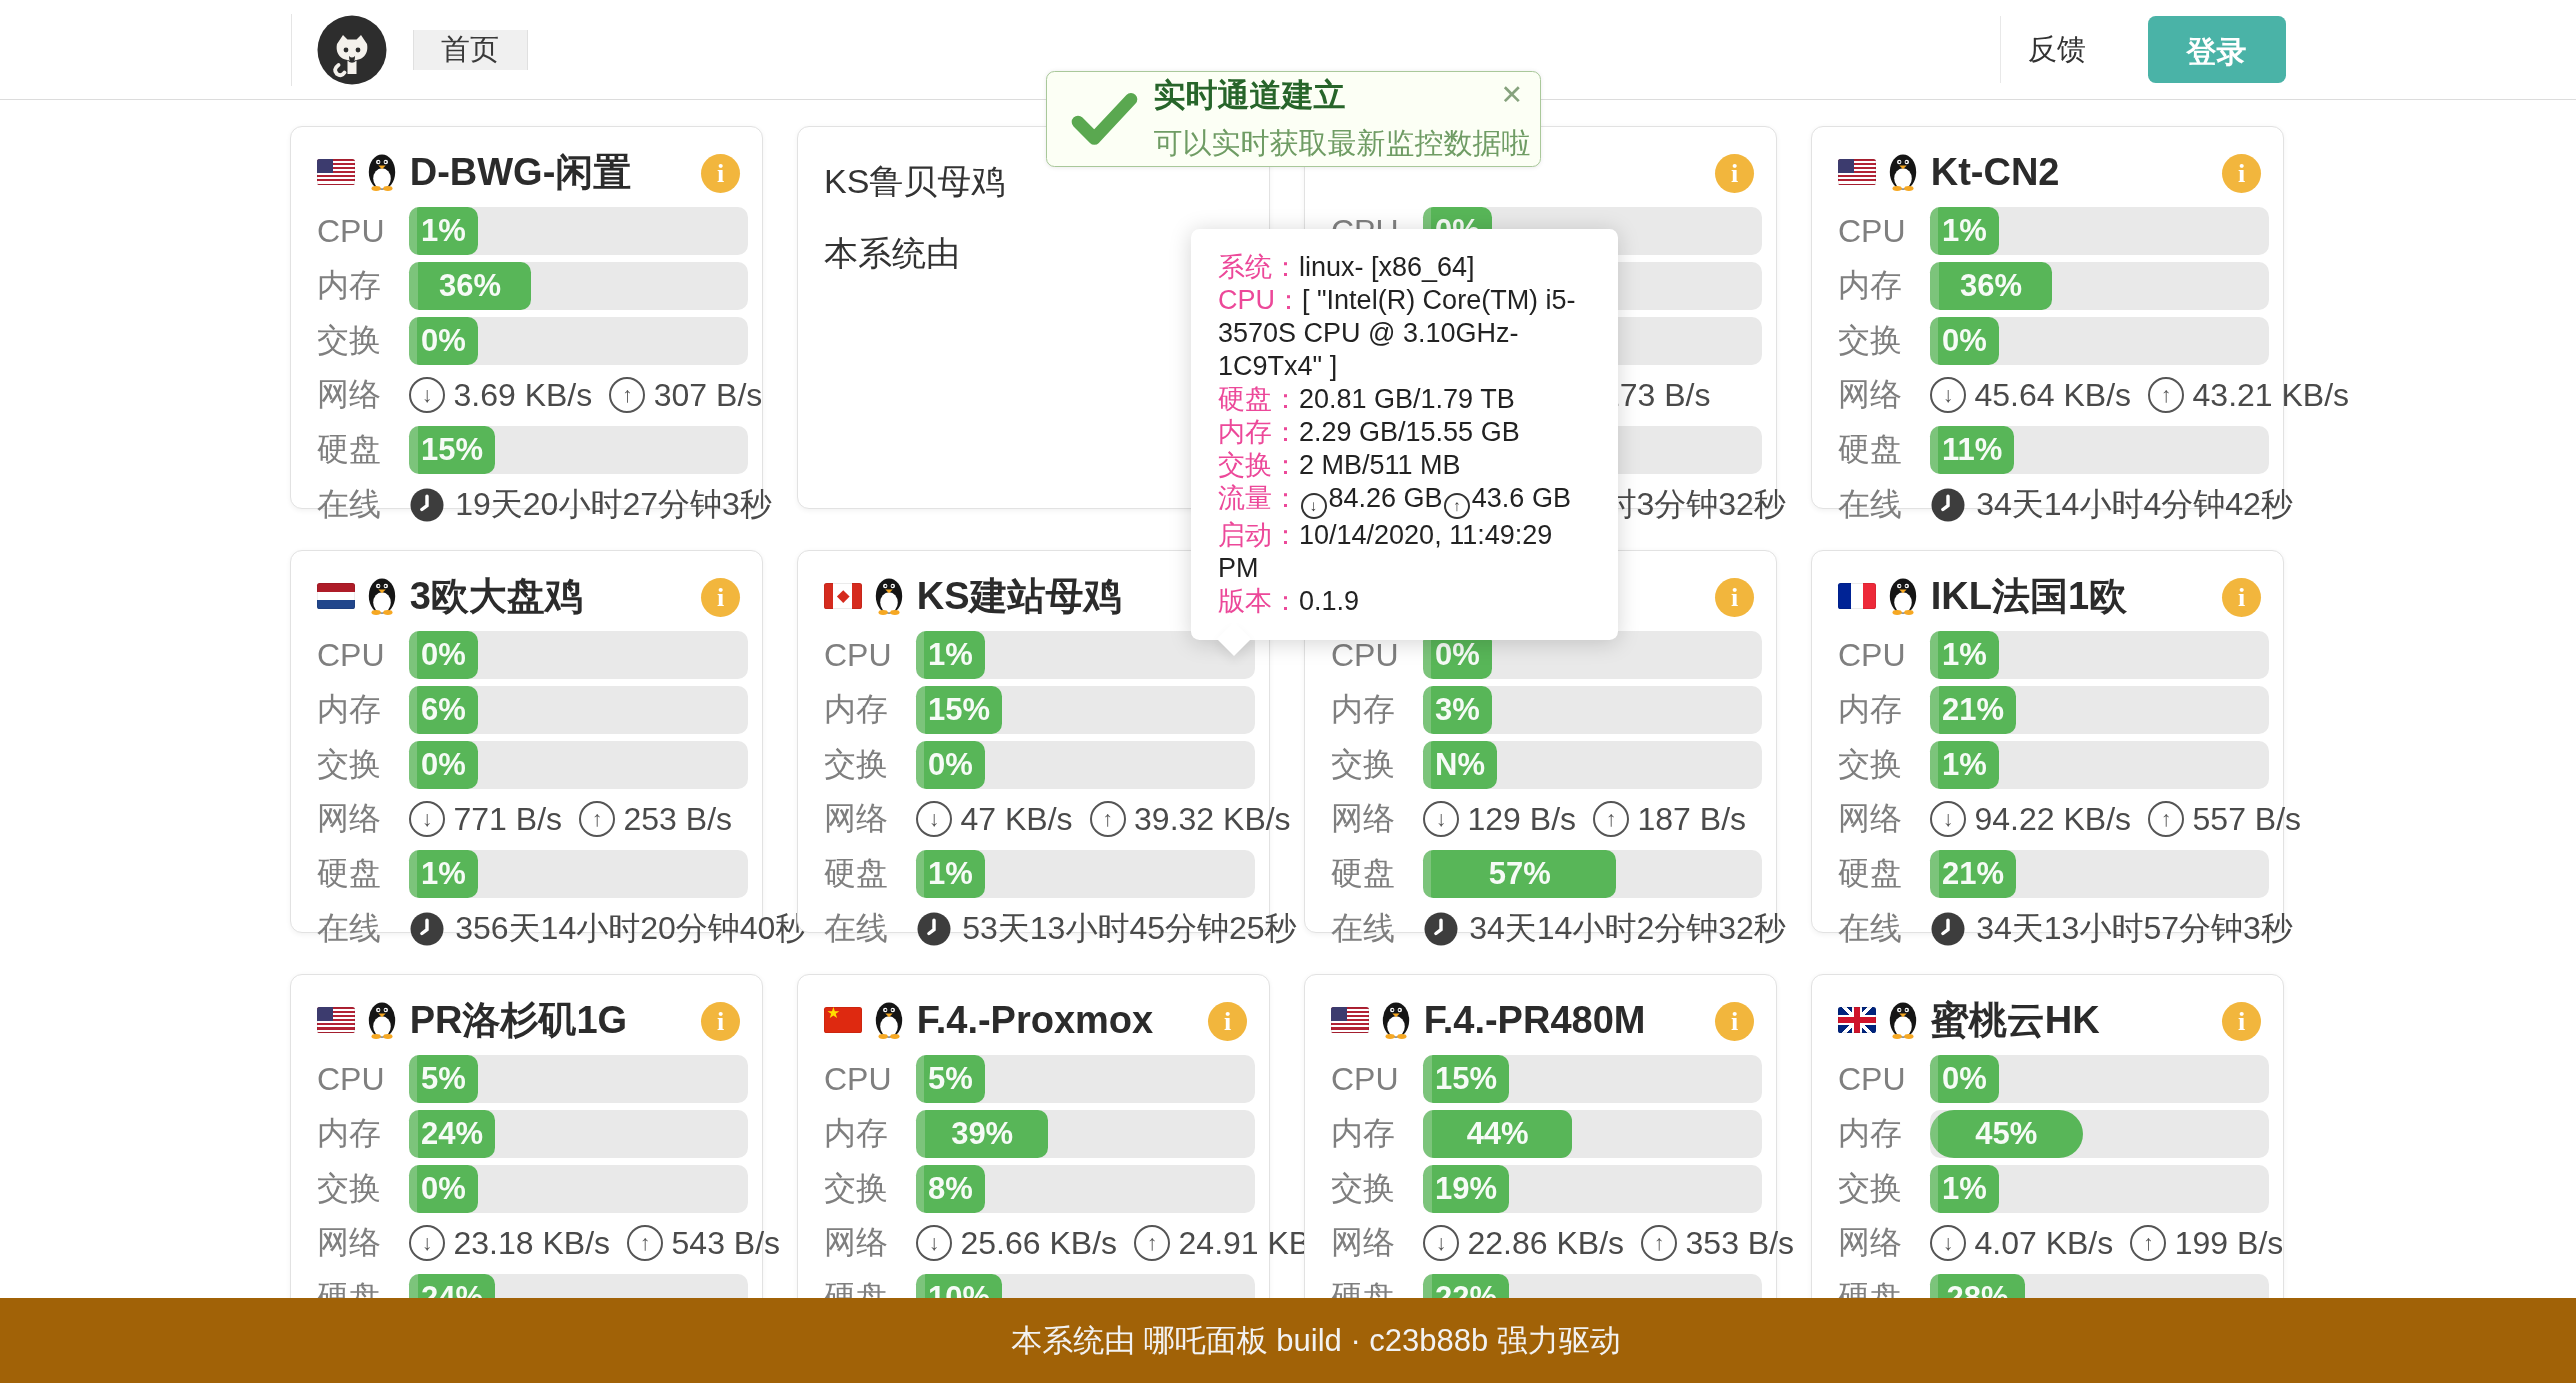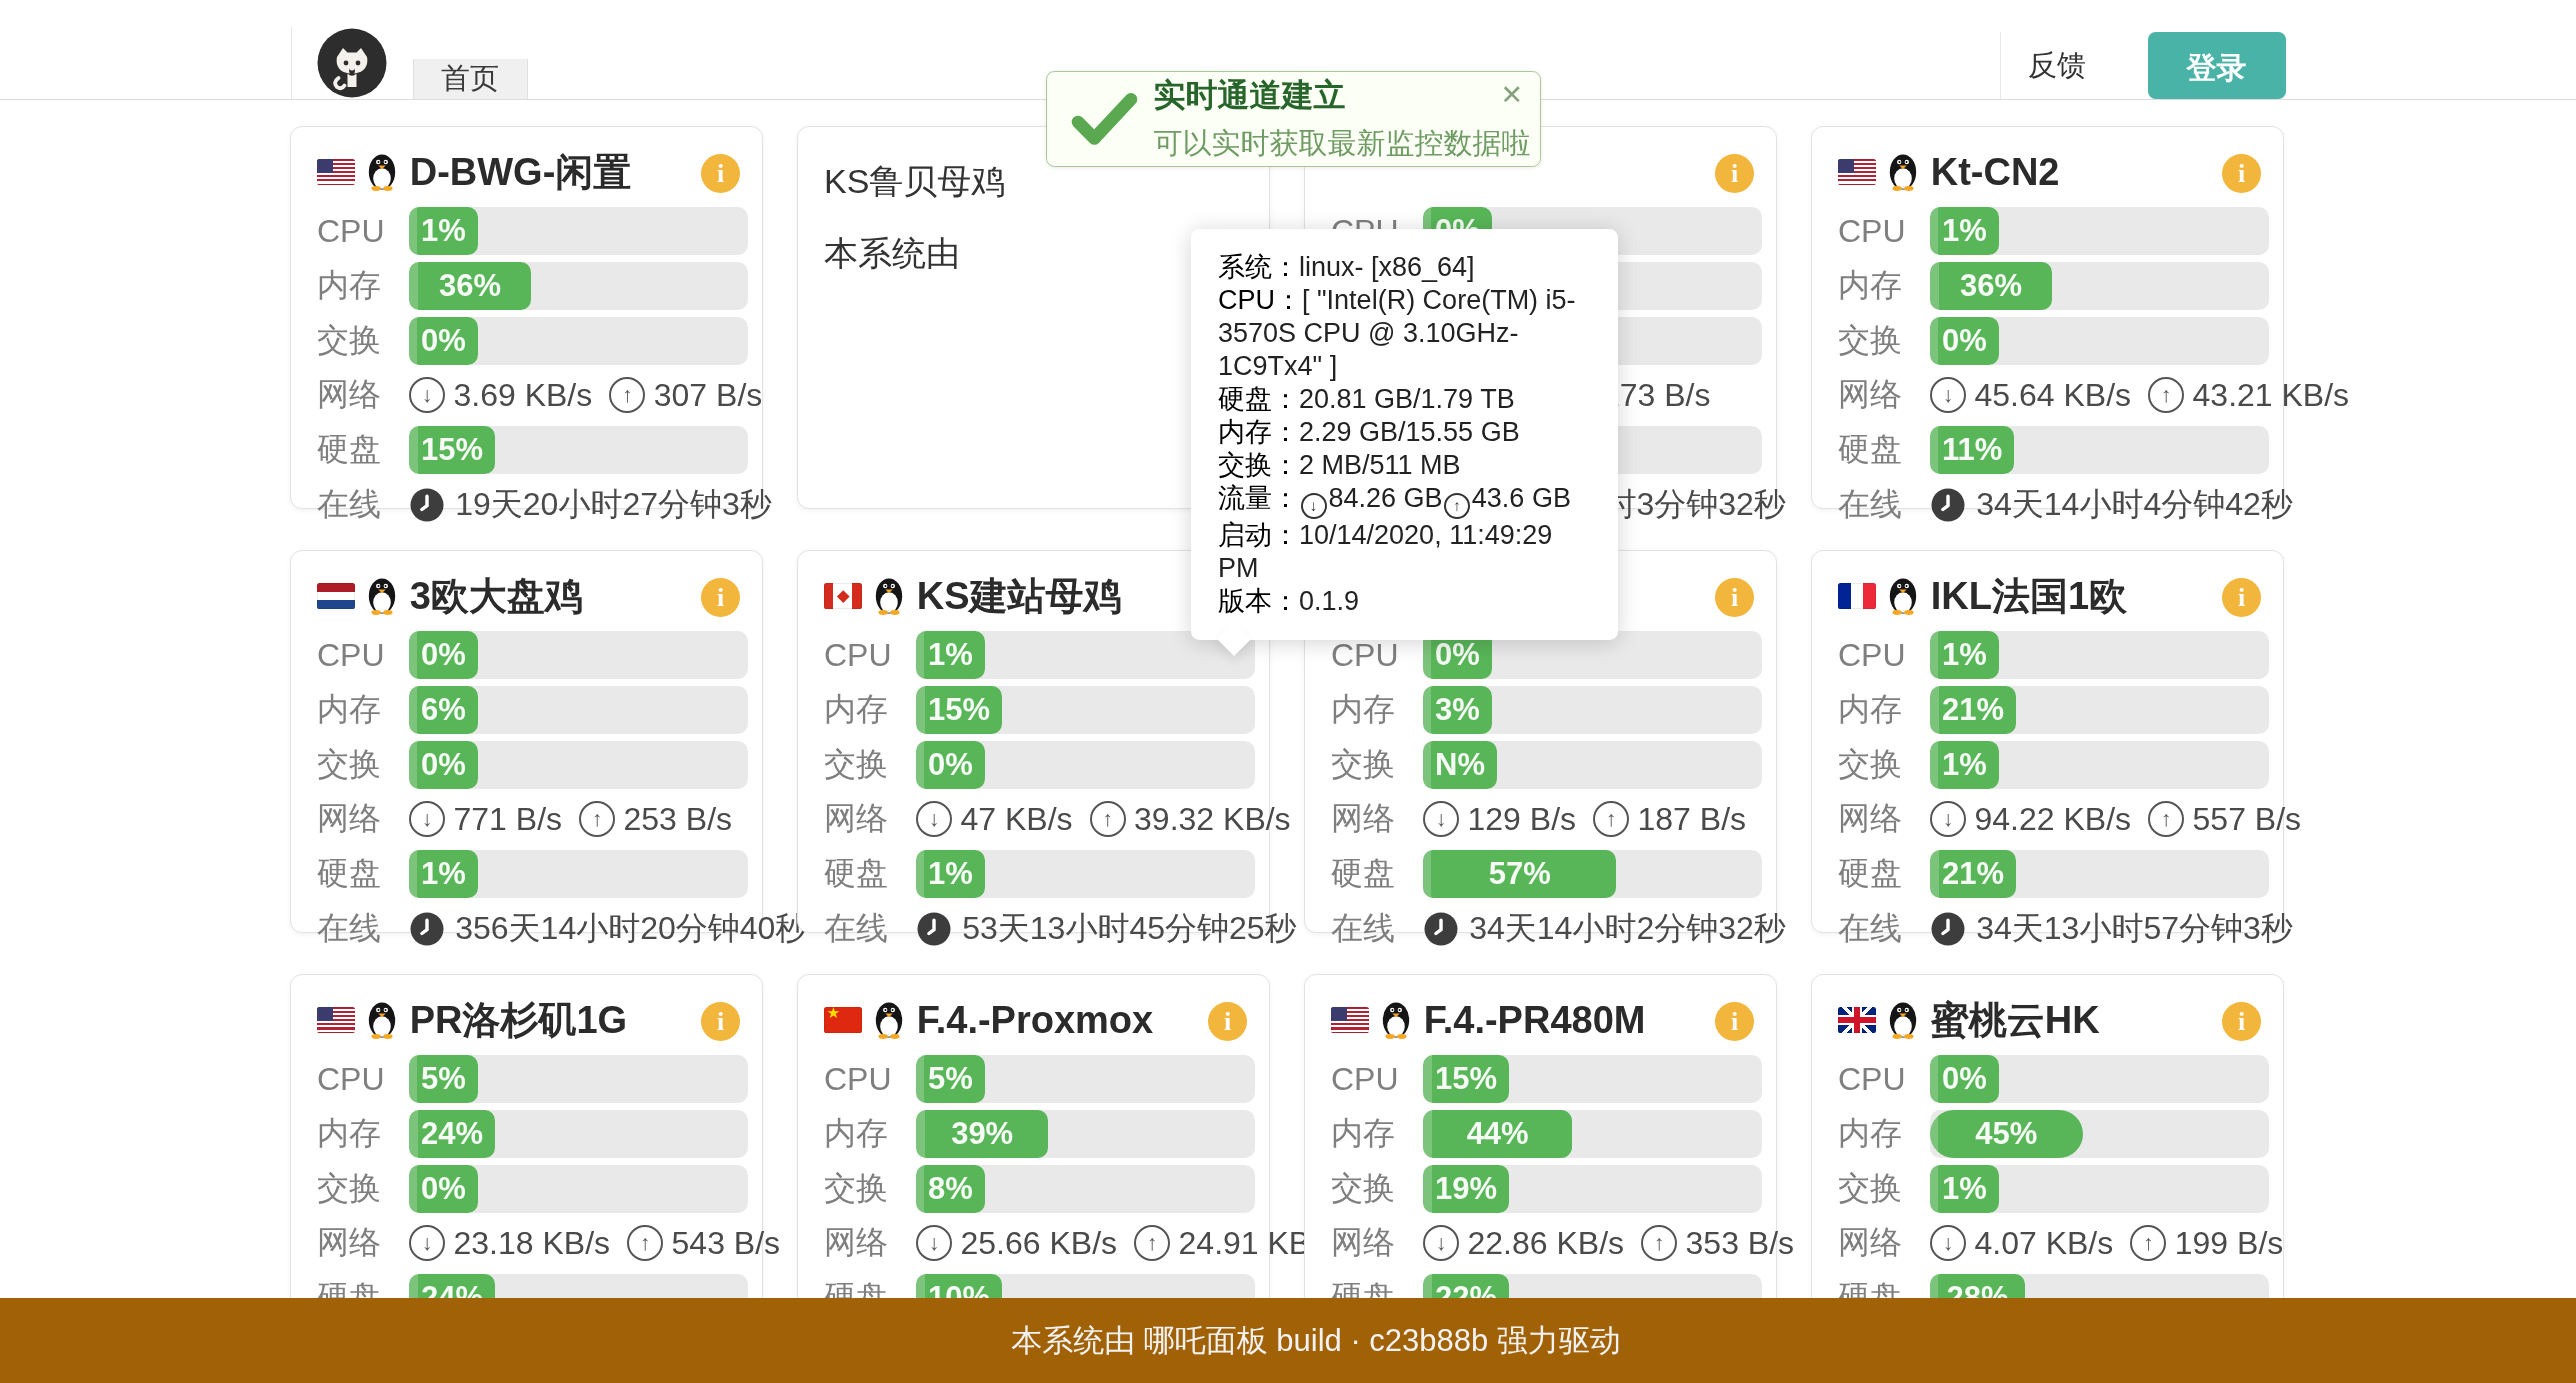--- a/index.html
+++ b/index.html
@@ -4,21 +4,21 @@
 <style>
   html,body{margin:0;padding:0;}
   body{
     width:2576px;height:1384px;overflow:hidden;position:relative;
     background:#ffffff;
     font-family:"Liberation Sans","DejaVu Sans",sans-serif;
     color:#333;
   }
   
   .topnav{height:99px;background:#fff;border-bottom:0.9px solid #dcdcdc;position:relative;z-index:10;}
-  .nav-inner{width:1995px;margin:0 auto;height:99px;display:flex;align-items:flex-end;}
+  .nav-inner{width:1995px;margin:0 auto;height:99px;display:flex;align-items:center;}
   .logo-cell{width:121px;border-left:0.9px solid #e5e5e5;display:flex;align-items:center;justify-content:center;}
   .logo-cell svg{display:block;}
   .home-tab{width:113px;background:#f0f0f0;border-left:0.9px solid #e0e0e0;border-right:0.9px solid #e0e0e0;
     display:flex;align-items:center;justify-content:center;font-size:29px;color:#3a3a3a;cursor:pointer;}
   .nav-right{margin-left:auto;display:flex;align-items:center;}
   .feedback{align-self:stretch;display:flex;align-items:center;justify-content:center;
     width:113px;font-size:29px;color:#333;border-left:0.9px solid #e8e8e8;cursor:pointer;}
   .login-btn{margin-left:34px;height:67px;padding:16px 39px;background:#4ab3a7;color:#fff;
     font-size:30px;font-weight:700;border:none;border-radius:7.7px;cursor:pointer;
     font-family:"Liberation Sans","DejaVu Sans",sans-serif;}
@@ -79,21 +79,21 @@
   .toast-check{margin:0 15.4px 0 24px;flex:none;display:flex;}
   .toast-title{font-size:32px;font-weight:700;color:#27652a;margin-bottom:6px;}
   .toast-msg{font-size:29px;color:#6f9c64;}
   .toast-close{position:absolute;top:10.2px;right:17px;font-size:27px;font-weight:700;color:#86a27d;cursor:pointer;line-height:1;}
   
   .tooltip{position:absolute;left:1191px;top:229px;width:427px;z-index:60;
     background:#fff;border-radius:8.5px;box-shadow:0 2.6px 22px rgba(0,0,0,.17);
     padding:22px 27px;box-sizing:border-box;font-size:27px;line-height:33px;color:#222;}
   .tooltip::after{content:"";position:absolute;left:31px;bottom:-11px;width:24px;height:24px;
     background:#fff;transform:rotate(45deg);box-shadow:4.3px 4.3px 10.2px rgba(0,0,0,.07);}
-  .tt-label{color:#000000;}
+  .tt-label{color:#ec4899;}
   .tt-circ{width:26px;height:26px;box-sizing:border-box;border:2.1px solid #333;border-radius:50%;
     display:inline-flex;align-items:center;justify-content:center;font-size:15.4px;font-weight:700;
     color:#333;vertical-align:-4.3px;margin:0 1.7px;}
   
   .footer{position:fixed;left:0;bottom:0;width:2576px;height:85px;background:#a16207;z-index:40;
     display:flex;align-items:center;justify-content:center;font-size:31px;color:#f2f2f2;padding-left:28px;}
   .footer a{color:#f2f2f2;text-decoration:none;margin:0 8.5px;}
 </style>
 </head>
 <body>

